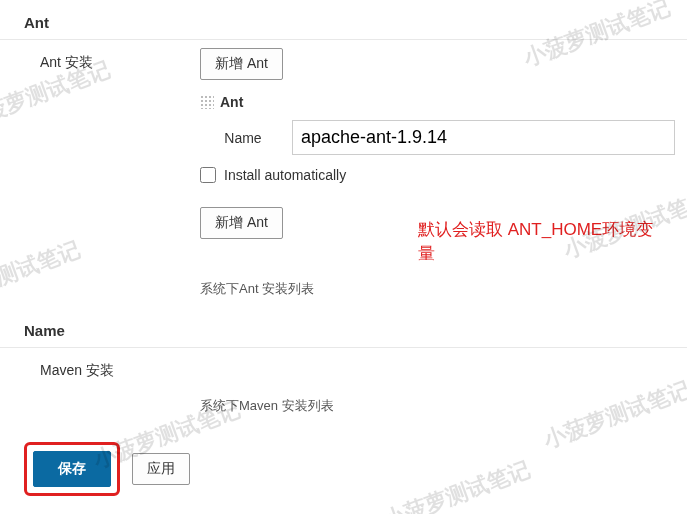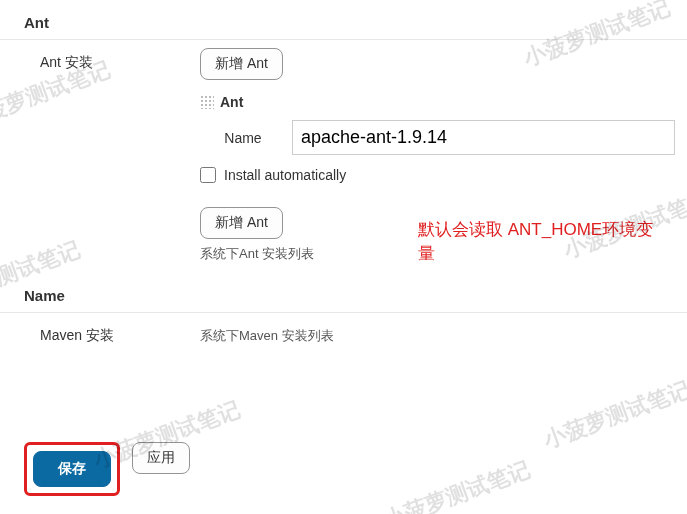--- a/index.html
+++ b/index.html
@@ -46,21 +46,21 @@
       padding-left: 8px;
     }
     .btn {
       display: inline-block;
       border: 1px solid #949494;
       background: #fdfdfd;
       color: #333;
       padding: 6px 14px;
       font-size: 14px;
       cursor: pointer;
-      border-radius: 8px;
+      border-radius: 2px;
     }
     .btn-primary {
       background: #0b6aa2;
       border-color: #0b6aa2;
       color: #fff;
       padding: 8px 24px;
       font-weight: bold;
     }
     .ant-block {
       margin-top: 8px;
@@ -135,28 +135,29 @@
       font-size: 17px;
       line-height: 1.4;
       left: 418px;
       top: 218px;
       width: 240px;
     }
     .help-text {
       color: #555;
       font-size: 13px;
       padding: 6px 0 2px 0;
+      margin-top: 35px;
     }
     .footer {
       position: absolute;
       bottom: 18px;
       left: 24px;
       display: flex;
       gap: 12px;
-      align-items: flex-start;
+      align-items: center;
     }
     .save-highlight {
       border: 3px solid #e02020;
       border-radius: 6px;
       padding: 6px;
       display: inline-block;
     }
   </style>
 </head>
 <body>

